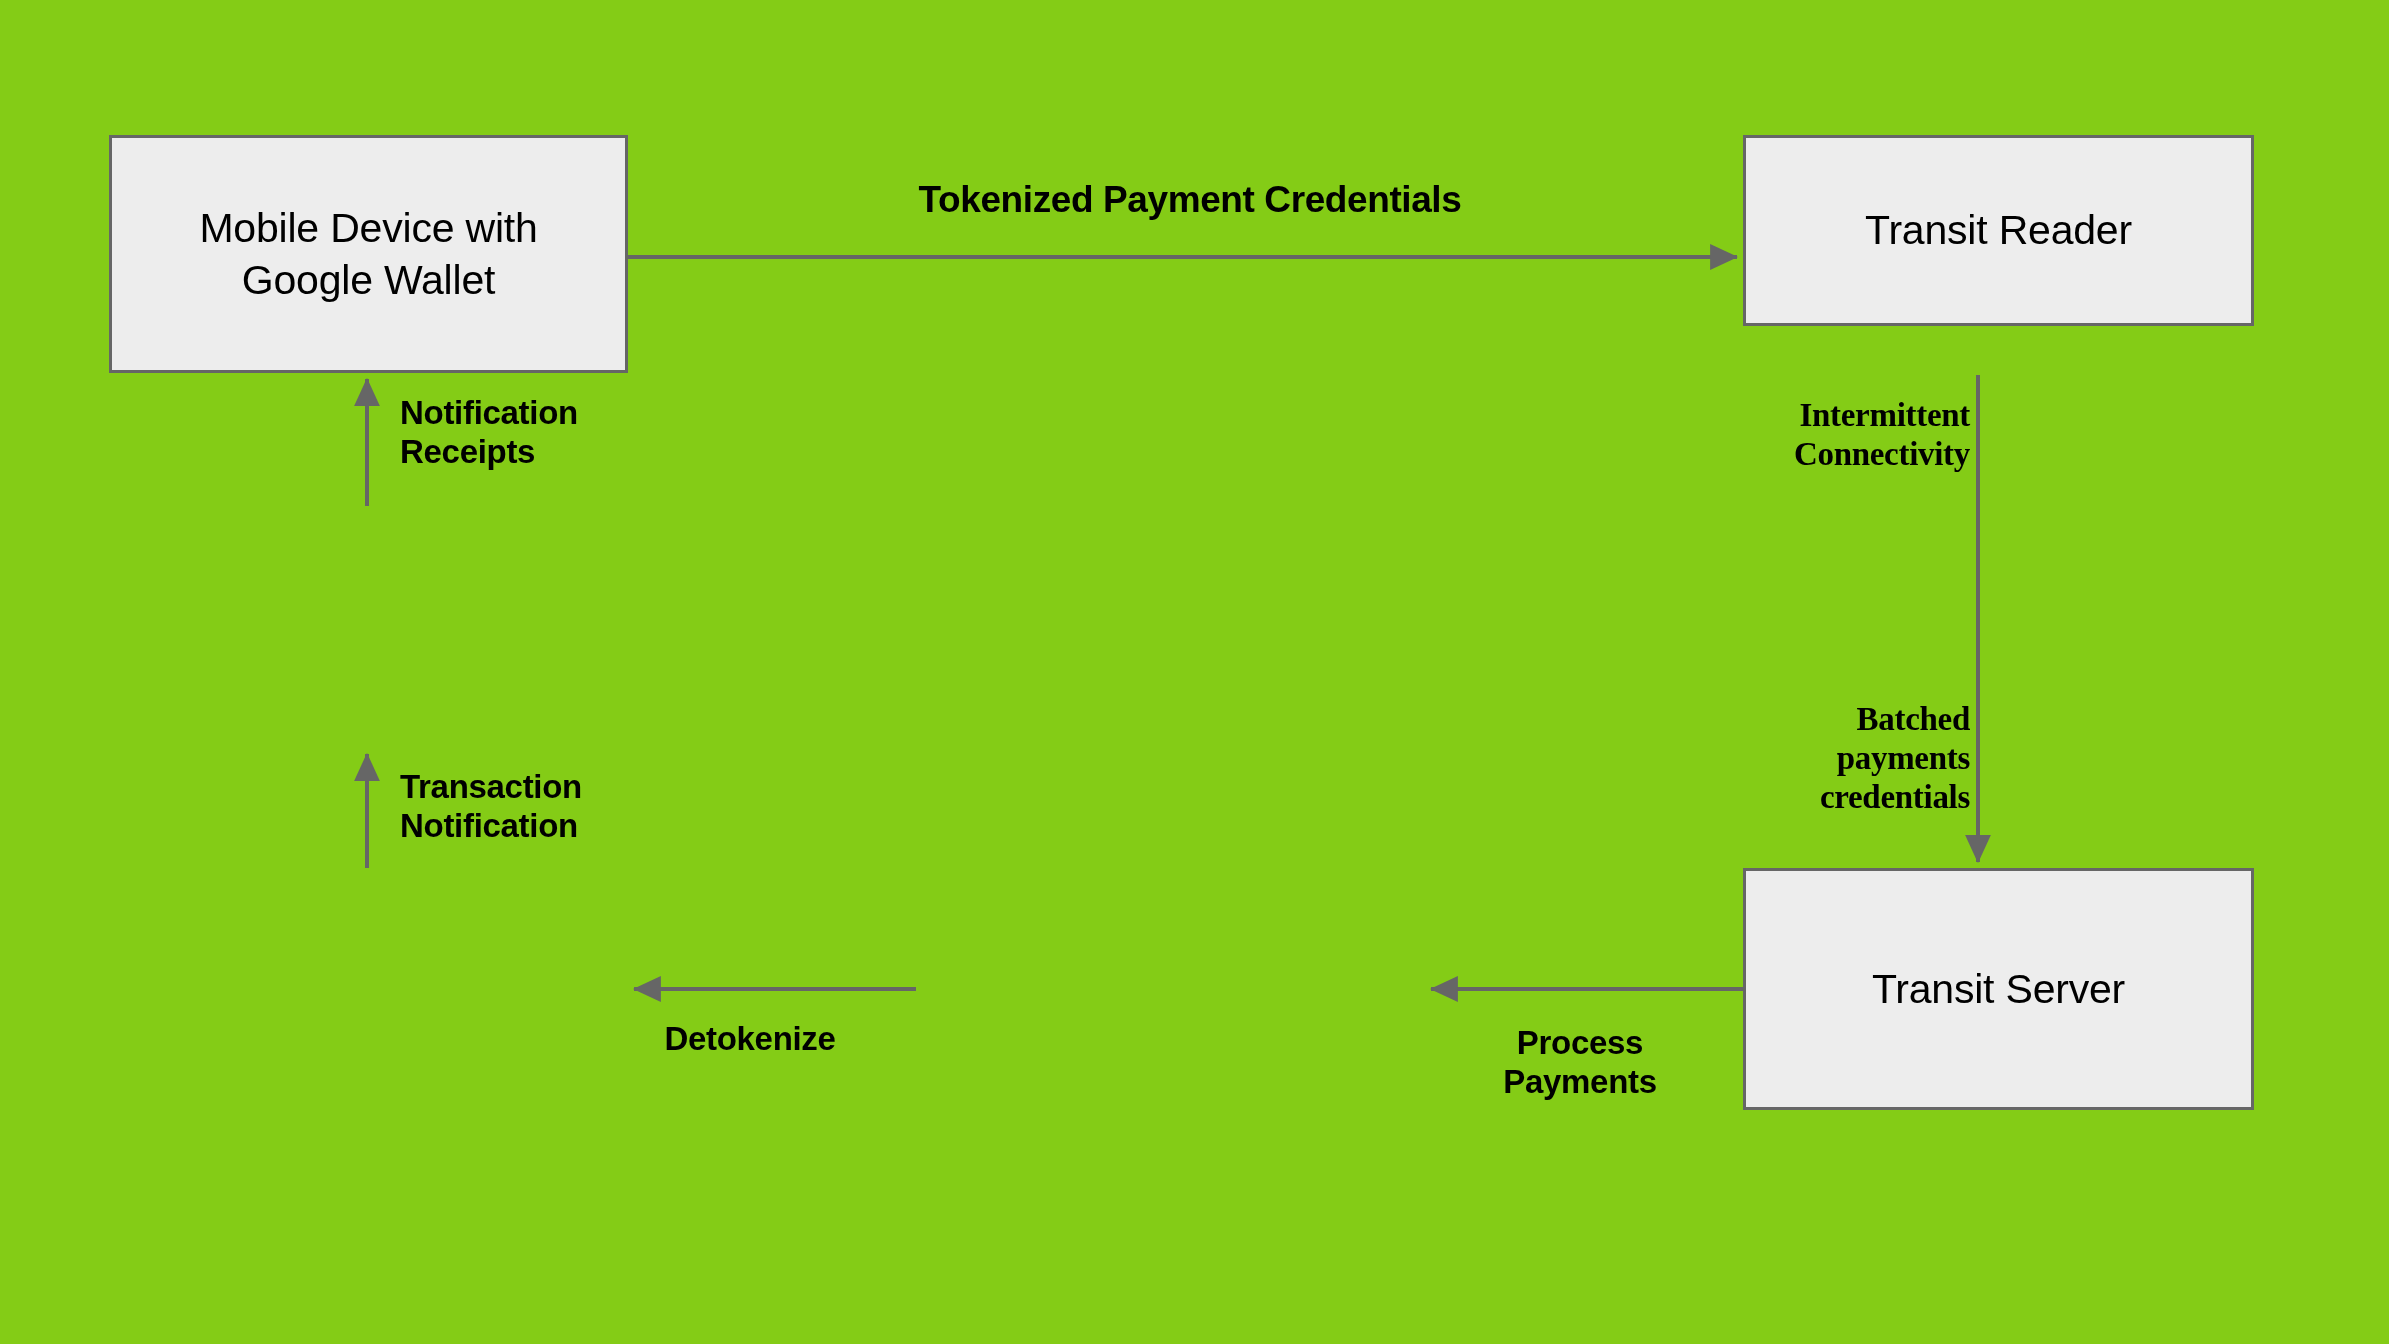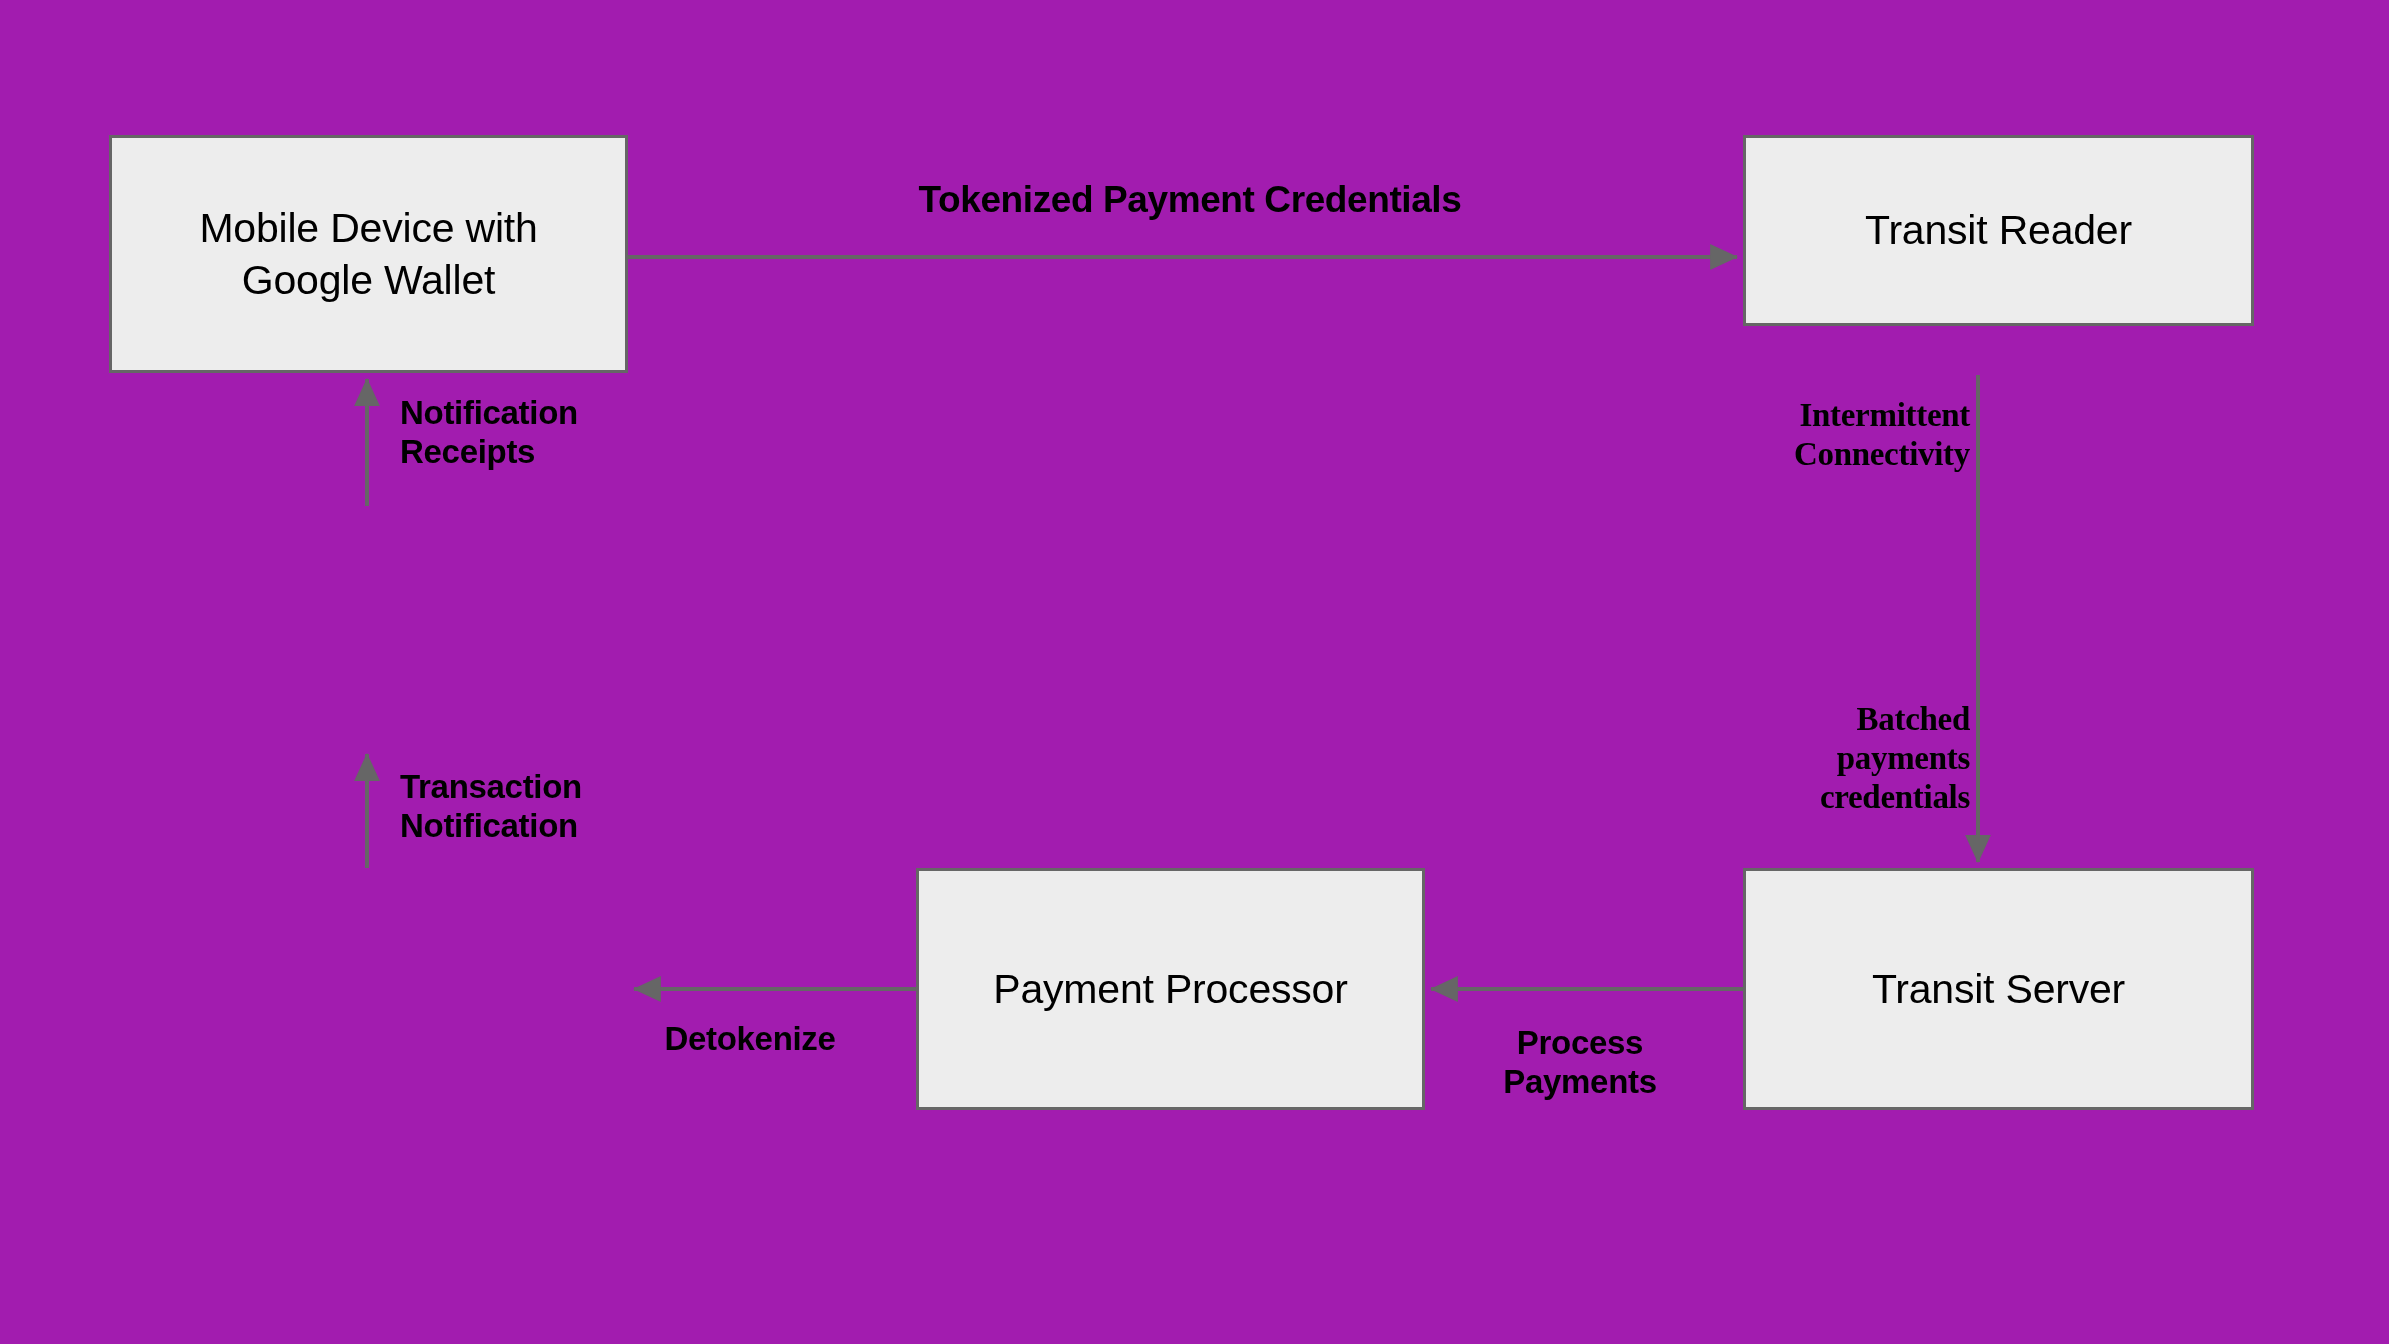--- a/index.html
+++ b/index.html
@@ -10,21 +10,21 @@
   body {
     width: 2389px;
     height: 1344px;
     font-family: "Liberation Sans", sans-serif;
     overflow: hidden;
   }
   #canvas {
     position: relative;
     width: 2389px;
     height: 1344px;
-    background: #a21caf;
+    background: #84cc16;
   }
   #edges {
     position: absolute;
     left: 0;
     top: 0;
     width: 2389px;
     height: 1344px;
   }
   .node {
     position: absolute;
@@ -105,23 +105,20 @@
     <line x1="1978" y1="375" x2="1978" y2="862" stroke="#666666" stroke-width="4" marker-end="url(#arrowEnd)"></line>
   </svg>
 
   <div class="node" id="node-mobile">
     <span class="node-label">Mobile Device with
 Google Wallet</span>
   </div>
 
 
 
-  <div class="node" id="node-pproc">
-    <span class="node-label">Payment Processor</span>
-  </div>
 
   <div class="node" id="node-treader">
     <span class="node-label">Transit Reader</span>
   </div>
 
   <div class="node" id="node-tserver">
     <span class="node-label">Transit Server</span>
   </div>
 
   <div class="edge-label big al-center" id="lbl-tokenized">Tokenized Payment Credentials</div>

